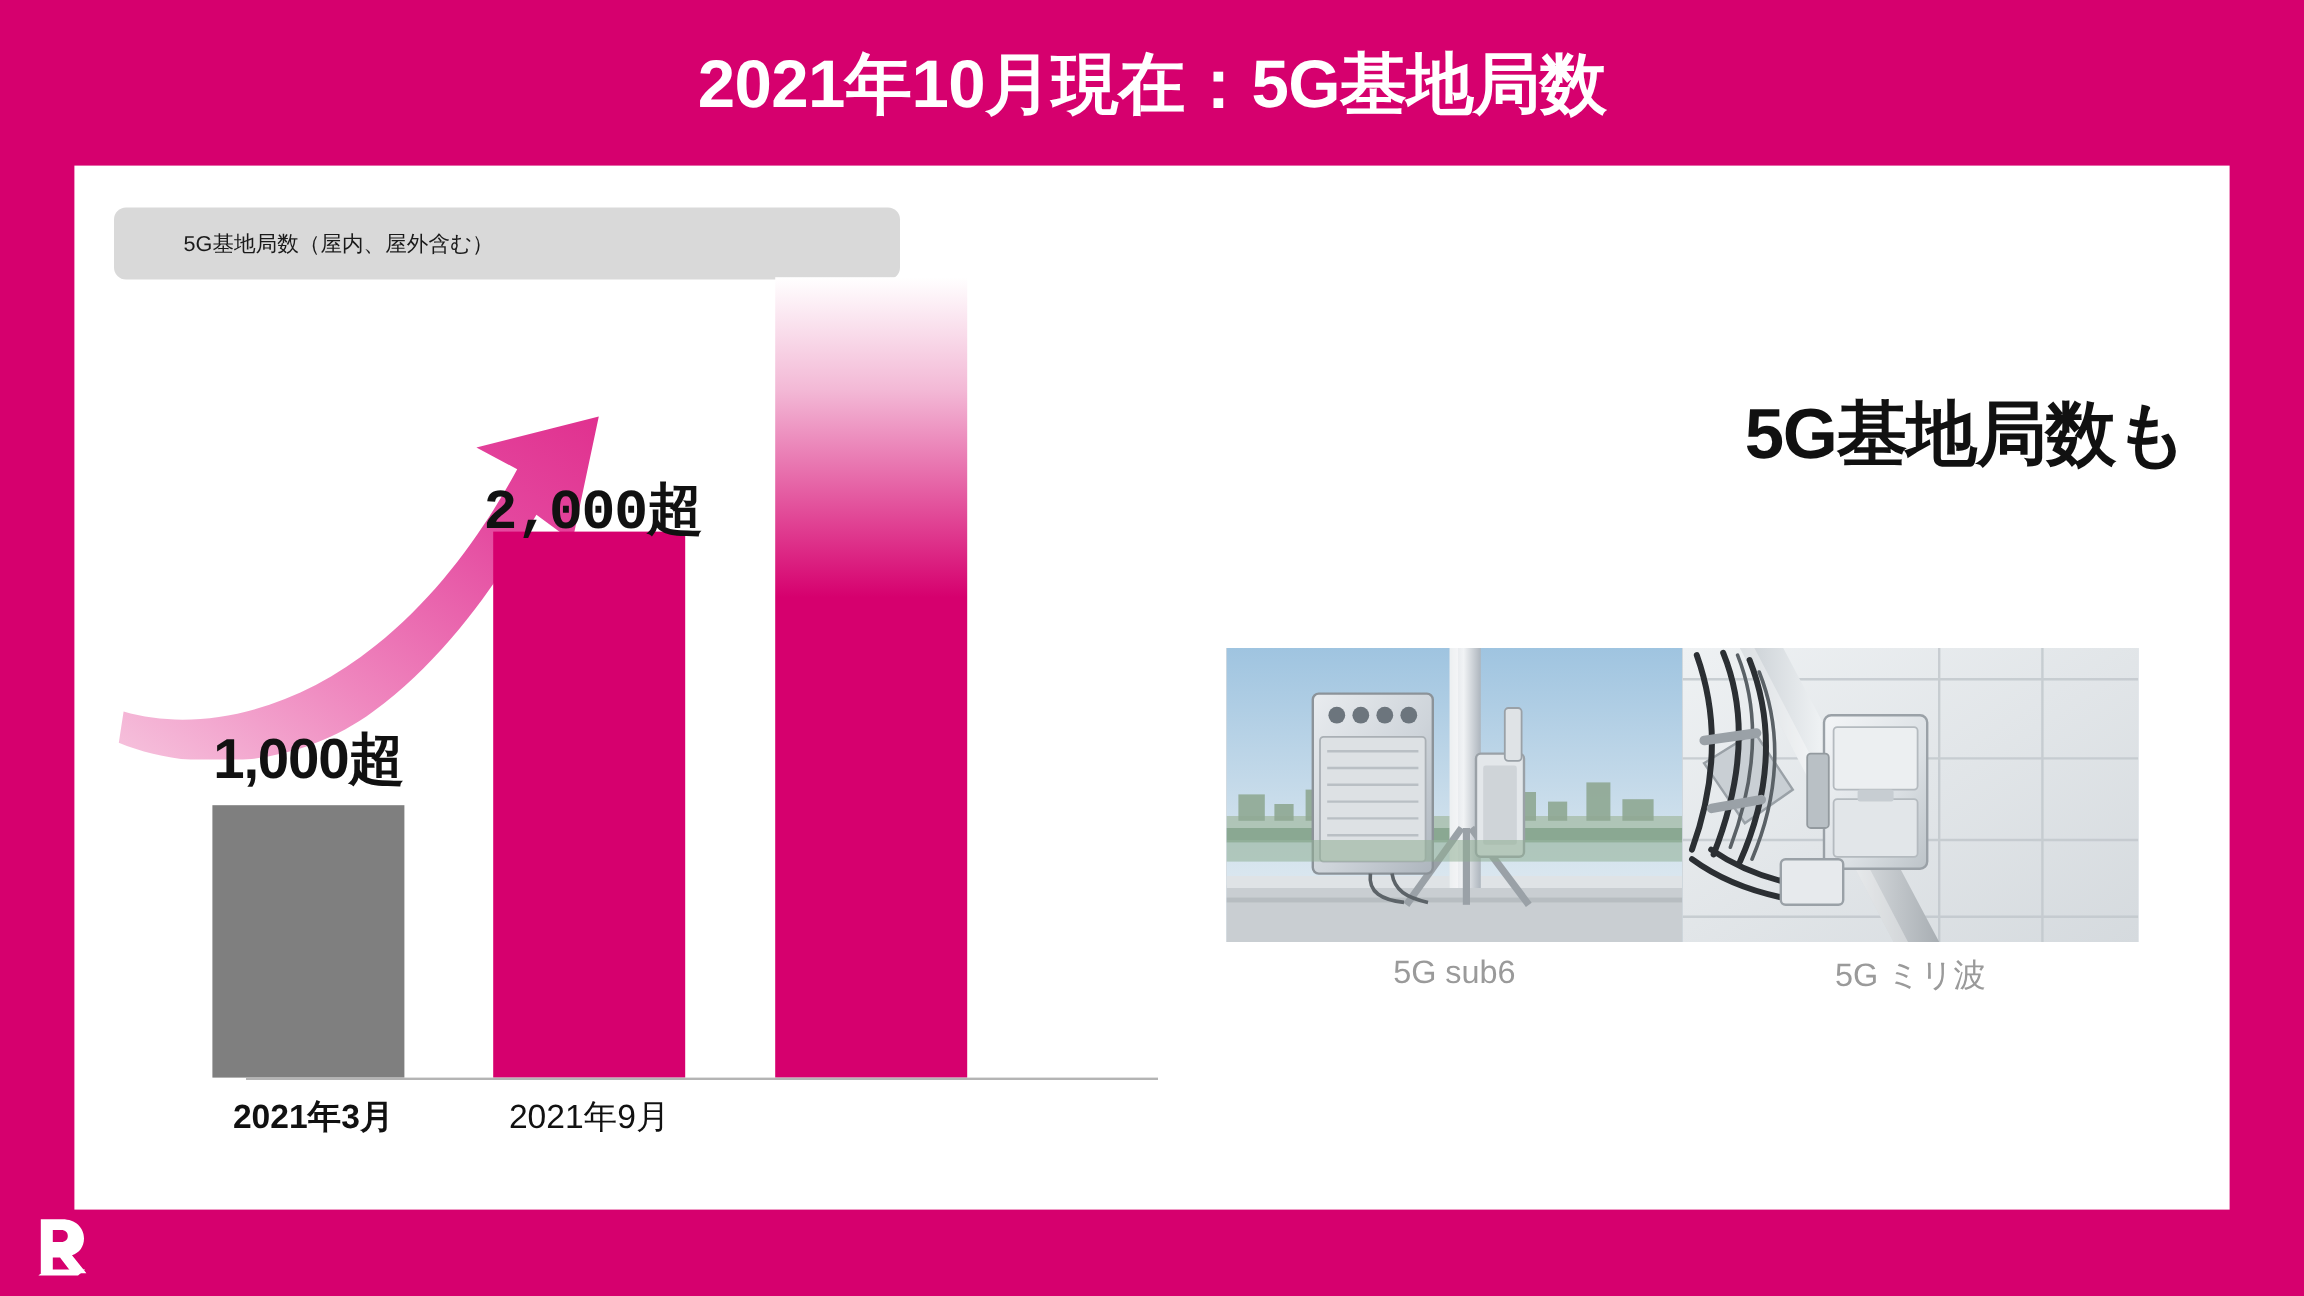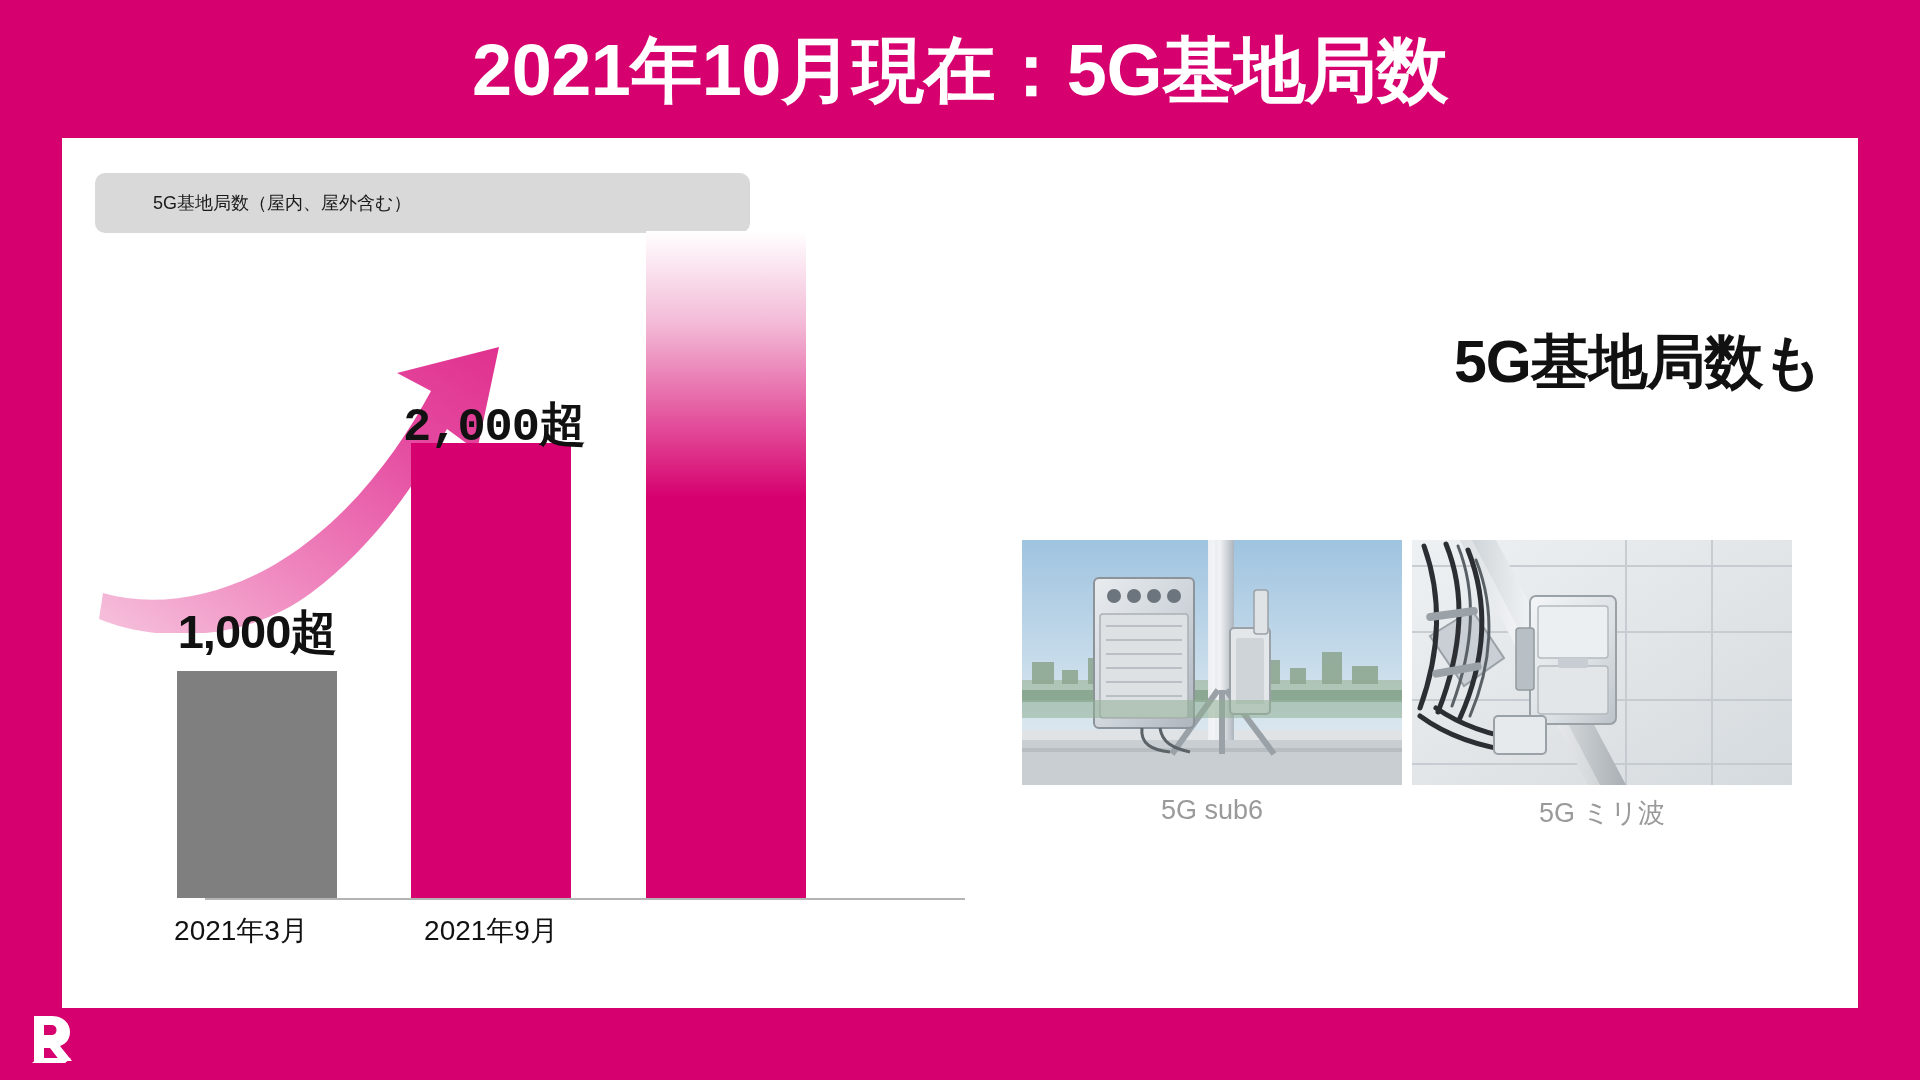--- a/index.html
+++ b/index.html
@@ -28,21 +28,21 @@
     left: 0;
     top: 0;
     width: 1920px;
     height: 140px;
     display: flex;
     align-items: center;
     justify-content: center;
   }
   .slide-title {
     color: #ffffff;
-    font-size: 72px;
+    font-size: 56px;
     font-weight: 700;
     letter-spacing: -0.5px;
     line-height: 1;
     white-space: nowrap;
   }
 
   
   .card {
     position: absolute;
     left: 62px;
@@ -127,21 +127,21 @@
 
   .tick-label {
     position: absolute;
     bottom: 58px;
     color: #111111;
     font-size: 28px;
     font-weight: 400;
     white-space: nowrap;
     text-align: center;
   }
-  .tick-1 { left: 56px; width: 180px; }
+  .tick-1 { left: 76px; width: 180px; font-weight: bold; }
   .tick-2 { left: 306px; width: 180px; }
 
   
   .growth-arrow {
     position: absolute;
     left: 0px;
     top: 95px;
     width: 420px;
     height: 290px;
     pointer-events: none;
@@ -166,21 +166,20 @@
     font-weight: 700;
     line-height: 1.25;
     letter-spacing: -1px;
   }
   .headline-line { display: block; white-space: nowrap; }
   .photo-row {
     position: absolute;
     left: 0;
     top: 262px;
     display: flex;
-    gap: 10px;
   }
   .photo-cell {
     width: 380px;
   }
   .photo {
     width: 380px;
     height: 245px;
     overflow: hidden;
     position: relative;
     background: #b9c3cc;

